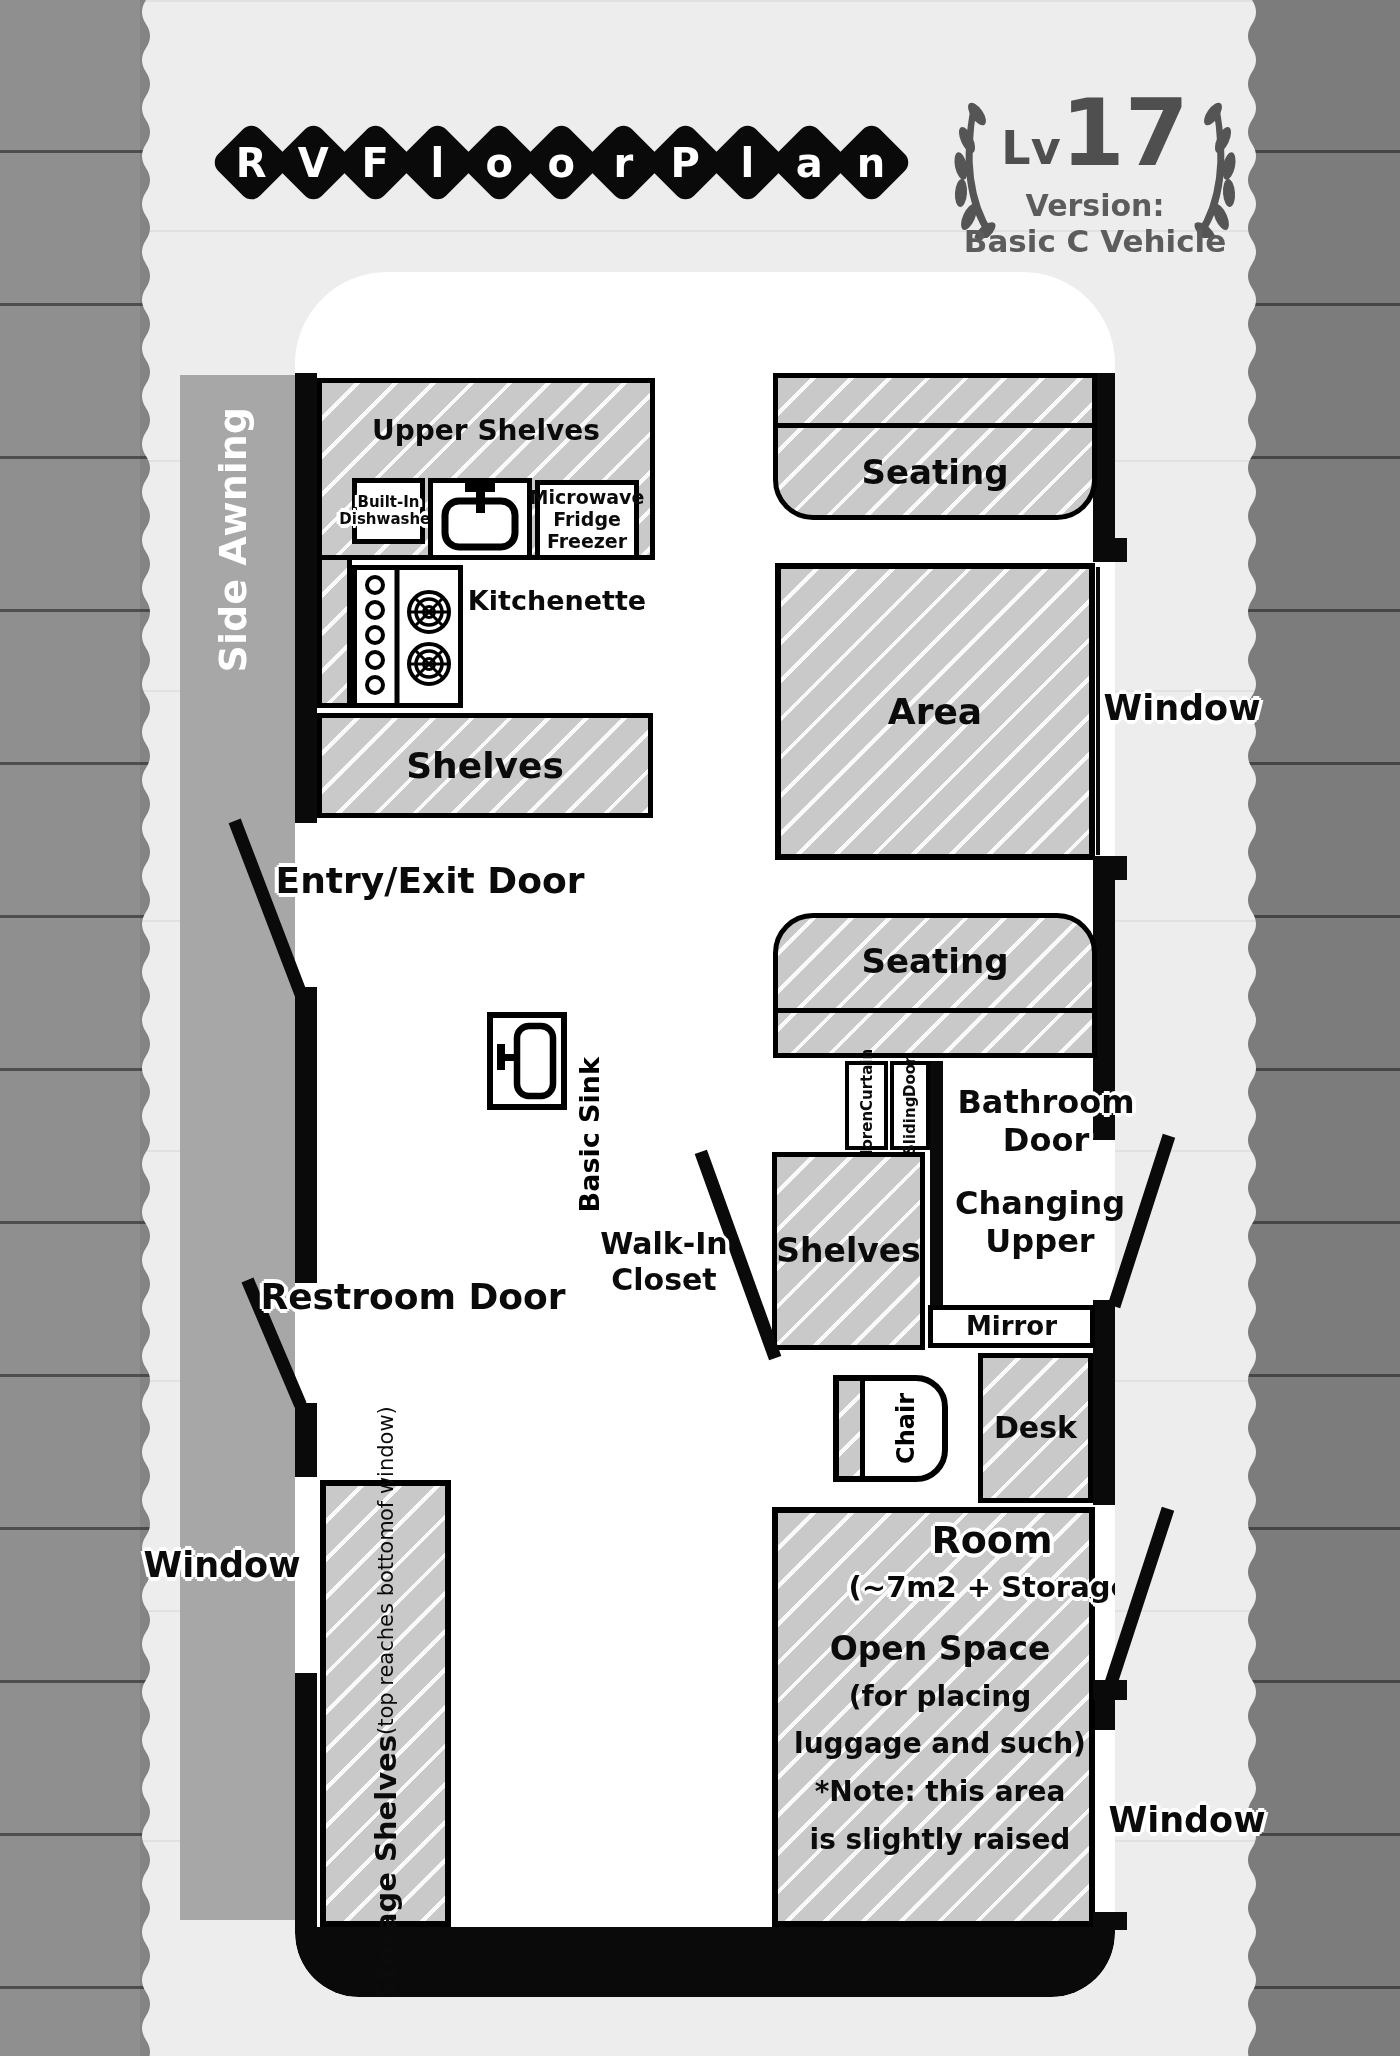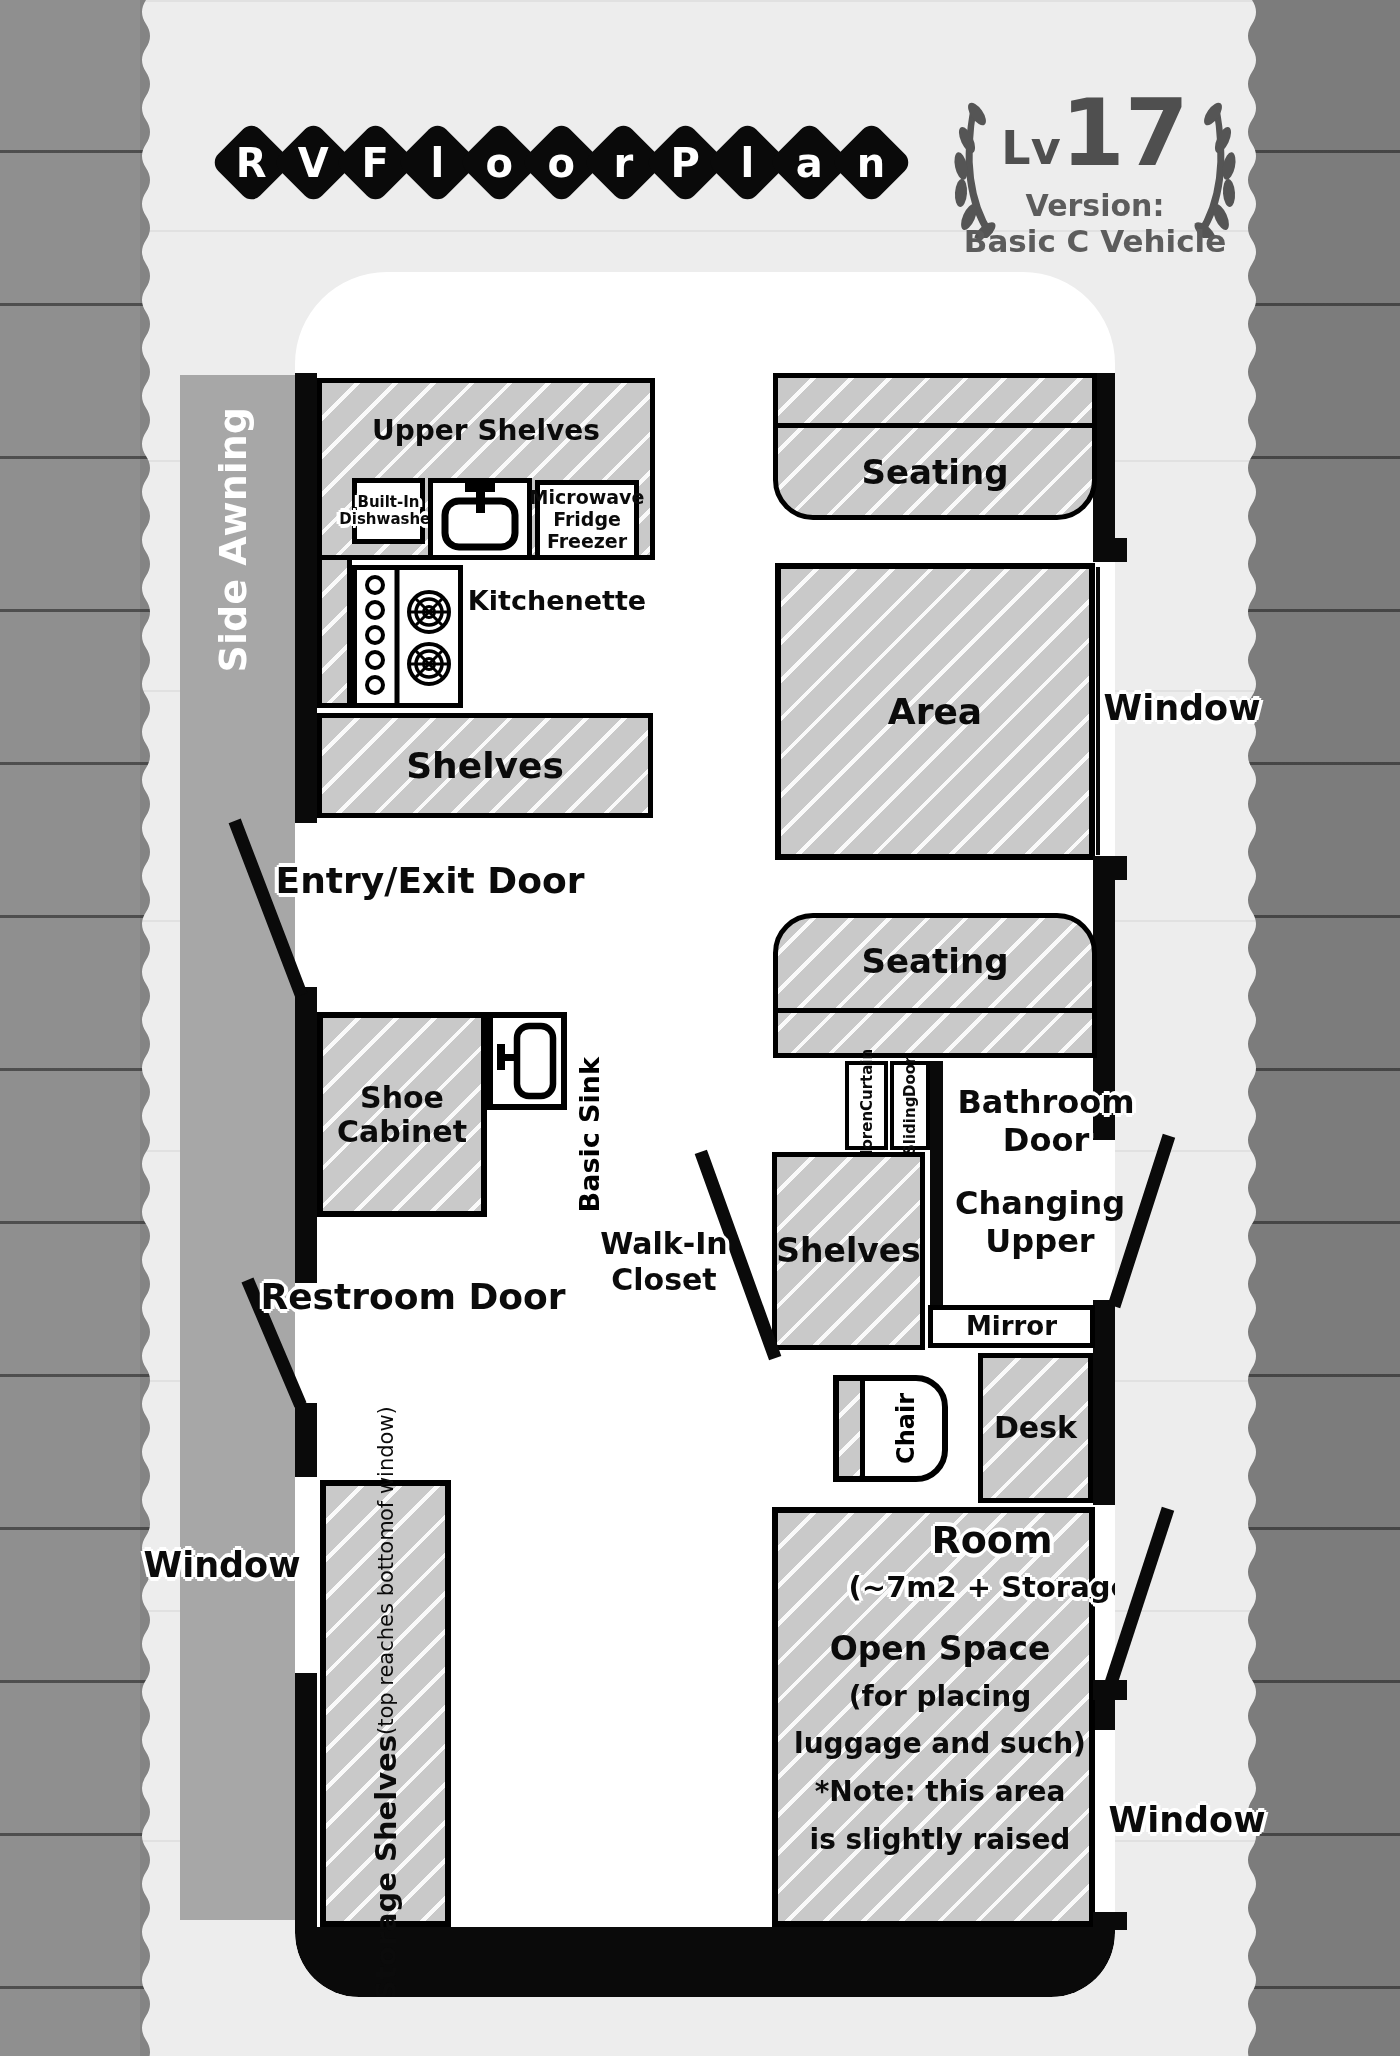--- a/index.html
+++ b/index.html
@@ -174,26 +174,20 @@
   </div>
 
   <div class="abs hatch" style="left:25px;top:1208px;width:131px;height:447px;border-width:6px;">
     <div class="vblock">
       <div style="font-size:29px;font-weight:bold;">Storage Shelves</div>
       <div style="font-size:21px;">(top reaches bottom</div>
       <div style="font-size:21px;">of window)</div>
     </div>
   </div>
 
-  <div class="abs hatch" style="left:22px;top:740px;width:170px;height:205px;border-width:6px;">
-    <span class="rl" style="font-size:30px;">
-      <span>Shoe</span><br>
-      <span>Cabinet</span>
-    </span>
-  </div>
 
   <div class="abs white-box" style="left:192px;top:740px;width:80px;height:98px;border-width:6px;">
     <svg width="68" height="86" viewBox="0 0 68 86" style="position:absolute;left:0;top:0;">
       <rect x="24" y="8" width="36" height="70" rx="12" fill="#fff" stroke="#000" stroke-width="6.5"></rect>
       <rect x="4" y="26" width="8" height="26" fill="#000"></rect>
       <rect x="11" y="36" width="16" height="7" fill="#000"></rect>
     </svg>
   </div>
 </div>
 

